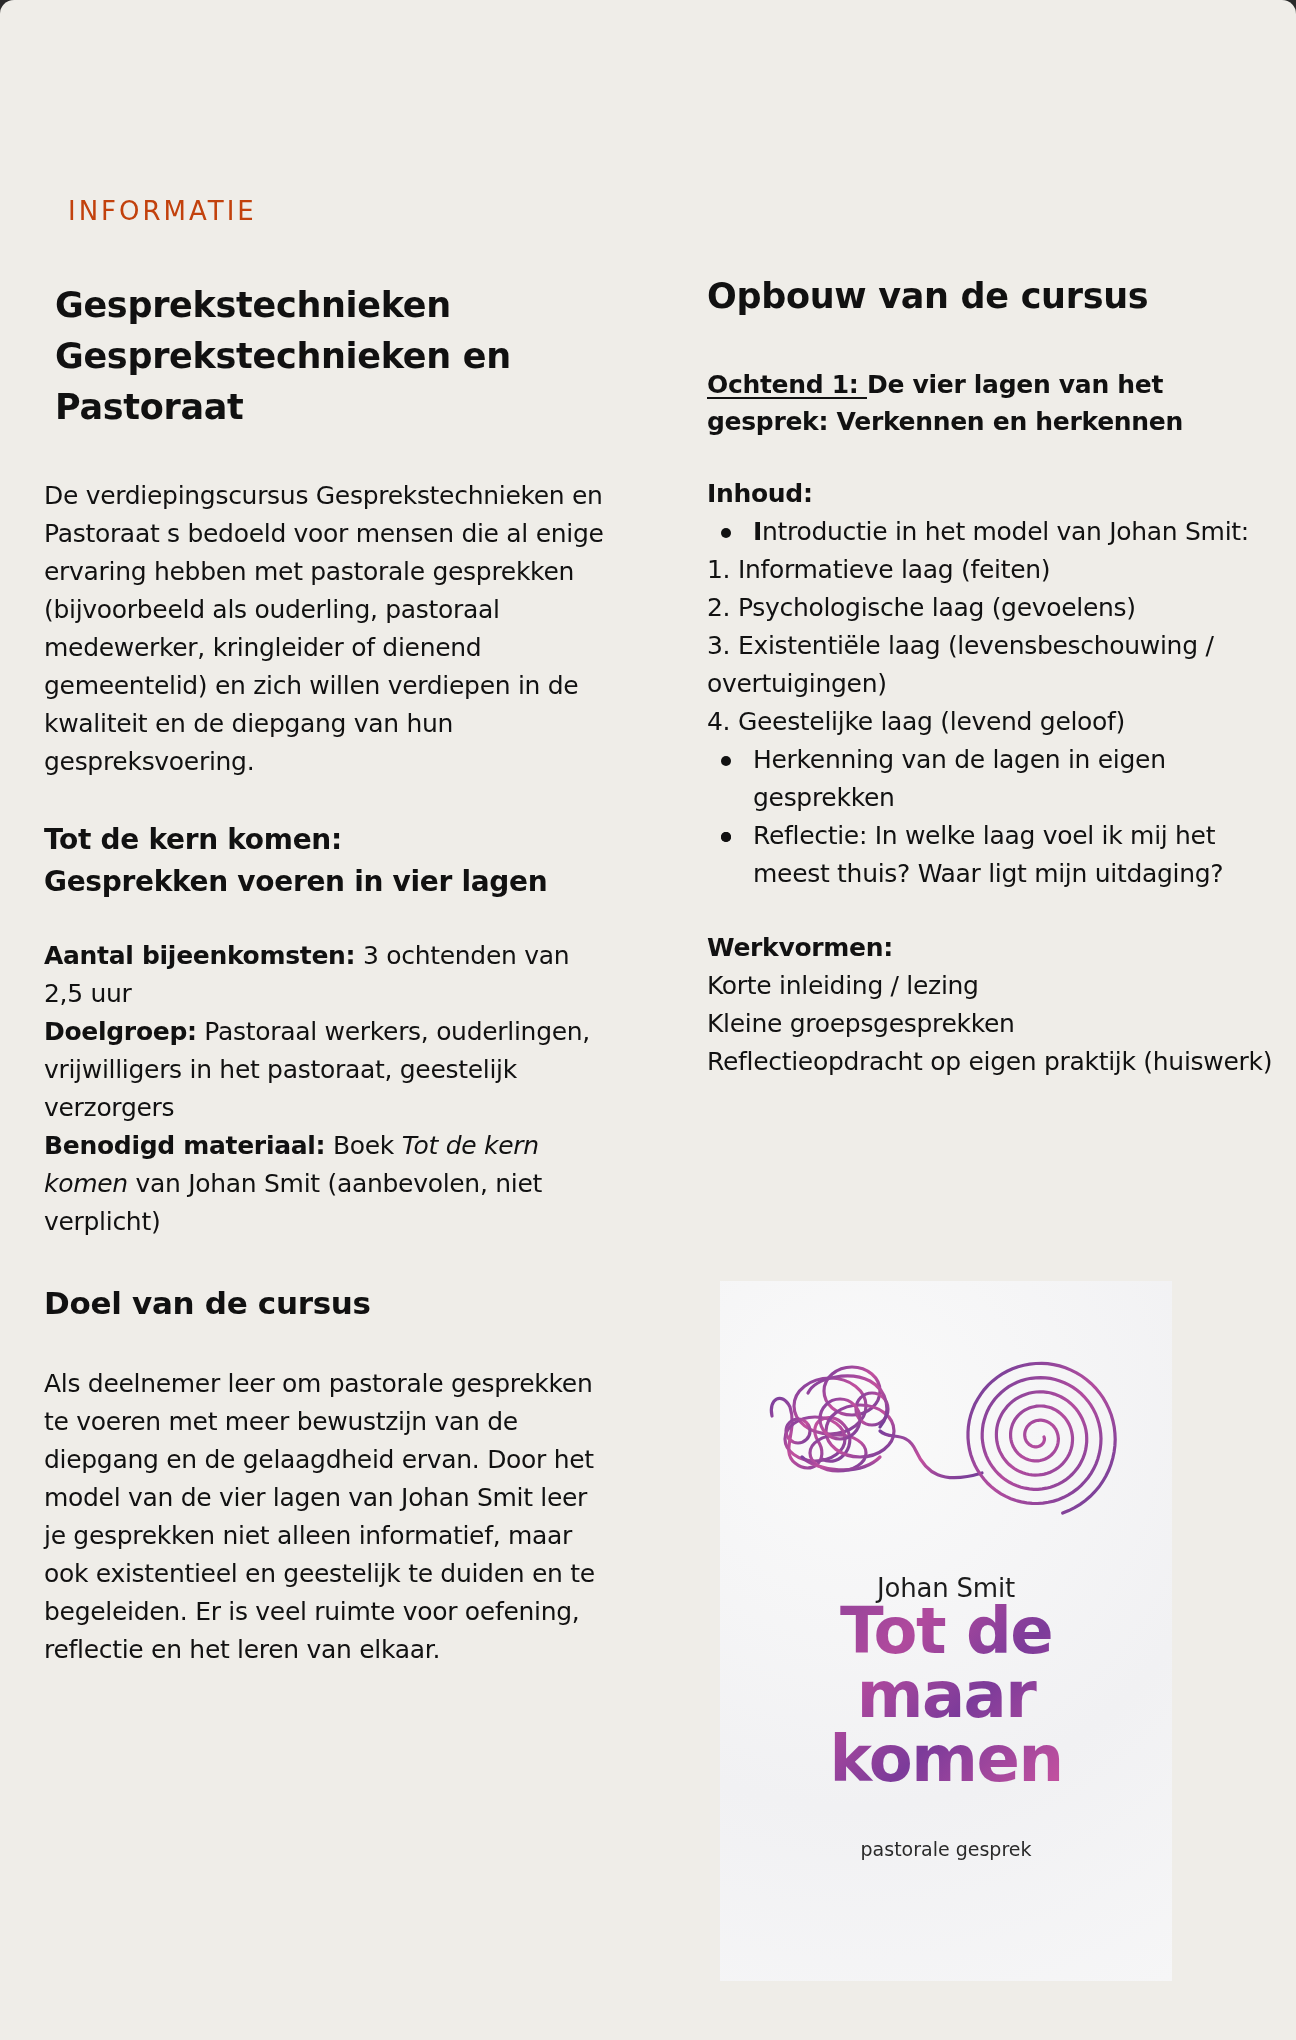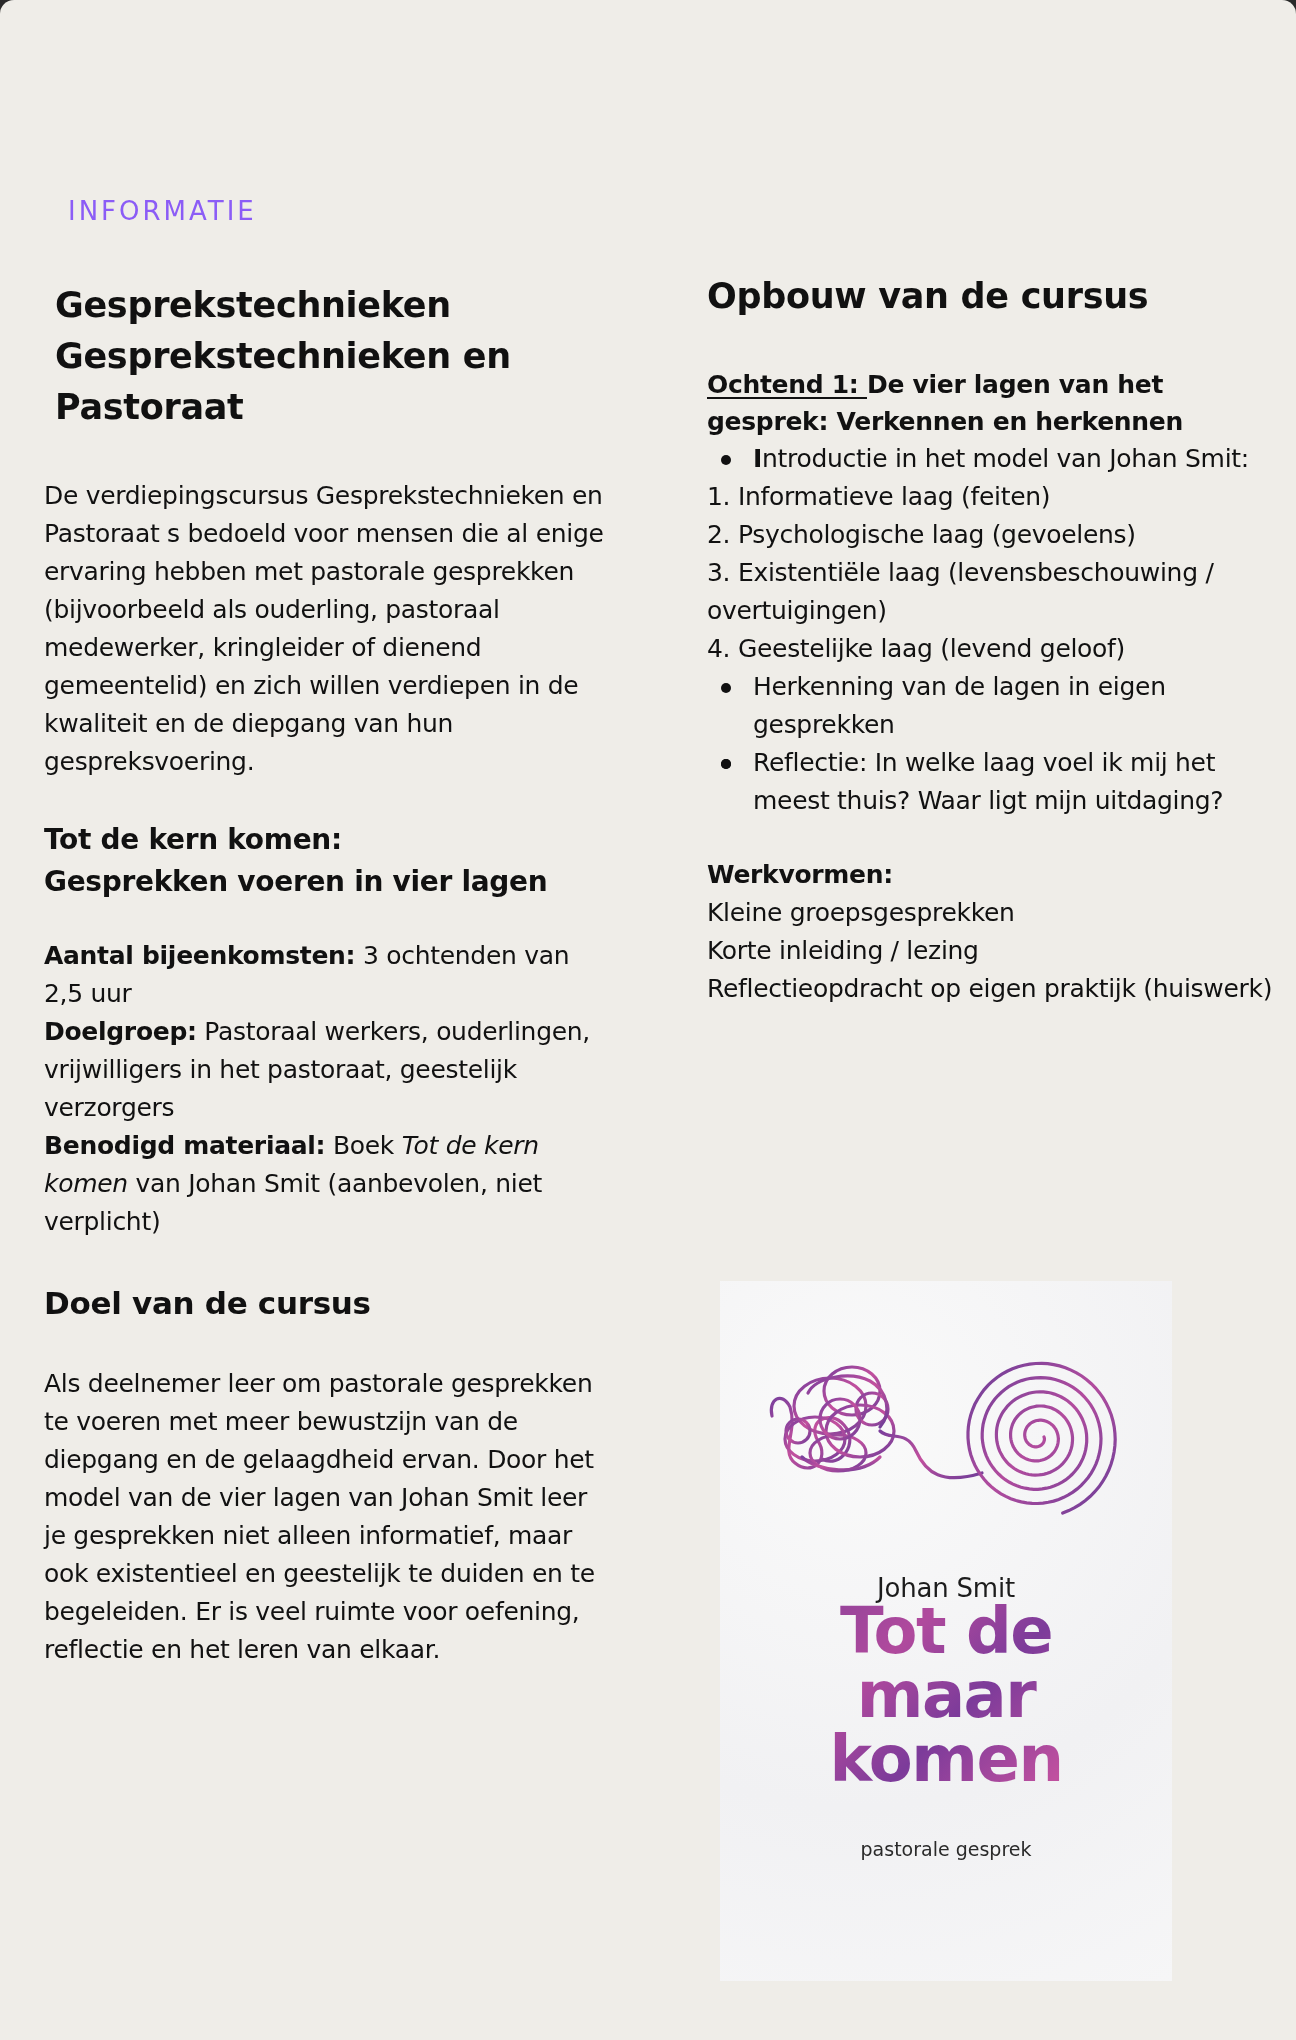--- a/index.html
+++ b/index.html
@@ -7,21 +7,21 @@
     .page {
       position: relative;
       width: 1296px; height: 2040px;
       background: #efede8;
       border-radius: 14px 14px 0 0;
       color: #111;
       font-family: "DejaVu Sans", "Liberation Sans", sans-serif;
     }
     .eyebrow {
       position: absolute; left: 68px; top: 196px;
-      font-size: 26px; letter-spacing: 3px; font-weight: 400; color: #8b5cf6;
+      font-size: 26px; letter-spacing: 3px; font-weight: 400; color: #c2410c;
     }
     .col-left { position: absolute; left: 44px; top: 280px; width: 560px; }
     .col-right { position: absolute; left: 707px; top: 272px; width: 570px; }
 
     .main-title {
       margin: 0 0 0 11px; font-size: 35px; font-weight: 700; line-height: 51px; letter-spacing: -0.3px;
     }
     .body-text { font-size: 25px; line-height: 38px; margin: 0; letter-spacing: -0.3px; }
     .intro { margin-top: 44px; }
     .sub-title { font-size: 28px; font-weight: 700; line-height: 42px; margin: 38px 0 0 0; letter-spacing: -0.3px; }
@@ -94,42 +94,43 @@
 
     <h2 class="section-title">Doel van de cursus</h2>
     <p class="body-text goal">Als deelnemer leer om pastorale gesprekken te voeren met meer bewustzijn van de diepgang en de gelaagdheid ervan. Door het model van de vier lagen van Johan Smit leer je gesprekken niet alleen informatief, maar ook existentieel en geestelijk te duiden en te begeleiden. Er is veel ruimte voor oefening, reflectie en het leren van elkaar.</p>
   </div>
 
   <div class="col-right">
     <h2 class="right-title">Opbouw van de cursus</h2>
 
     <p class="ochtend"><u> Ochtend 1: </u><span>De vier lagen van het gesprek: Verkennen en herkennen</span></p>
 
+    <div class="body-text label-b inhoud-label">Inhoud:</div>
 
     <ul class="body-text bullets">
       <li><span class="dot"></span><b>I</b><span>ntroductie in het model van Johan Smit:</span></li>
     </ul>
 
     <div class="body-text">
       <div>1. Informatieve laag (feiten)</div>
       <div>2. Psychologische laag (gevoelens)</div>
       <div>3. Existentiële laag (levensbeschouwing / overtuigingen)</div>
       <div>4. Geestelijke laag (levend geloof)</div>
     </div>
 
     <ul class="body-text bullets">
       <li><span class="dot"></span><span>Herkenning van de lagen in eigen gesprekken</span></li>
       <li><span class="dot"></span></li>
       <li><span class="dot"></span><span>Reflectie: In welke laag voel ik mij het meest thuis? Waar ligt mijn uitdaging?</span></li>
     </ul>
 
     <div class="body-text label-b werk-label">Werkvormen:</div>
     <div class="body-text">
+      <div>Korte inleiding / lezing</div>
       <div>Kleine groepsgesprekken</div>
-      <div>Korte inleiding / lezing</div>
       <div>Reflectieopdracht op eigen praktijk (huiswerk)</div>
     </div>
   </div>
 
   <div class="book">
     <svg class="art" width="452" height="260" viewBox="0 0 452 260">
       <defs>
         <linearGradient id="gTangle" x1="0" y1="0" x2="1" y2="1">
           <stop offset="0" stop-color="#7b3f9c"></stop>
           <stop offset="0.5" stop-color="#c2509e"></stop>

